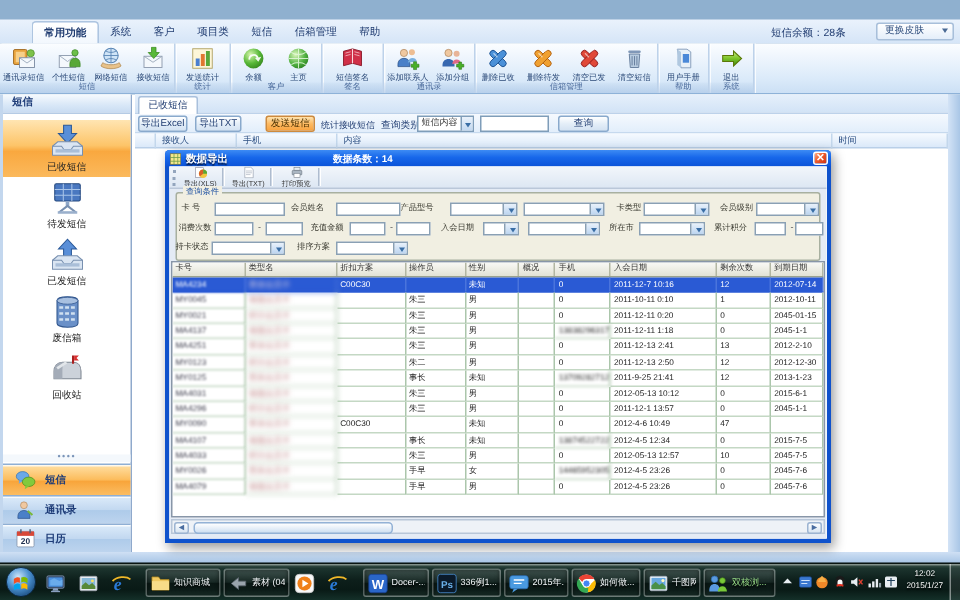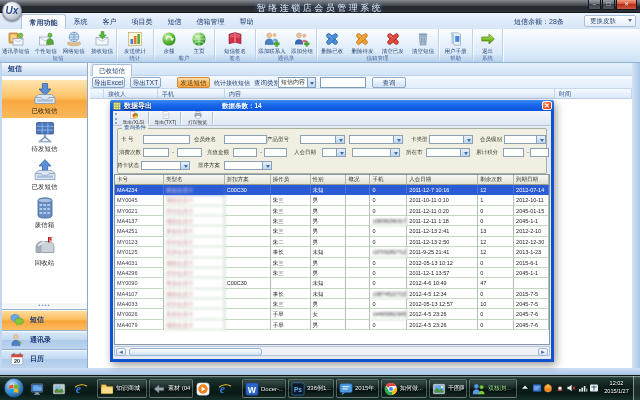--- a/index.html
+++ b/index.html
@@ -110,29 +110,20 @@
 .tray{position:absolute;top:7px;display:flex;align-items:center}
 .tray .tic{width:10px;height:10px;margin-right:1.5px}
 .clock{position:absolute;left:601px;top:3px;width:31px;text-align:center;color:#fff;font-size:5.5px;line-height:8px;text-shadow:0 1px 1px #000}
 .showdesk{position:absolute;right:0;top:0;width:7px;height:25px;border-left:1px solid rgba(255,255,255,.45);background:rgba(255,255,255,.07)}
 .startorb{position:absolute;left:3px;top:1px;width:22px;height:22px}
 </style>
 </head>
 <body>
 
 <div class="screen">
-  <div class="titlebar">
-    <div class="logo-orb">Ux</div>
-    <div class="title-text">智络连锁店会员管理系统</div>
-    <div class="win-btns">
-      <div class="wbtn">–</div>
-      <div class="wbtn">□</div>
-      <div class="wbtn close">✕</div>
-    </div>
-  </div>
   <div class="tabrow">
     <div class="tabs" id="rtabs">
         <div class="rtab active">常用功能</div>
         <div class="rtab">系统</div>
         <div class="rtab">客户</div>
         <div class="rtab">项目类</div>
         <div class="rtab">短信</div>
         <div class="rtab">信箱管理</div>
         <div class="rtab">帮助</div>
       </div>

